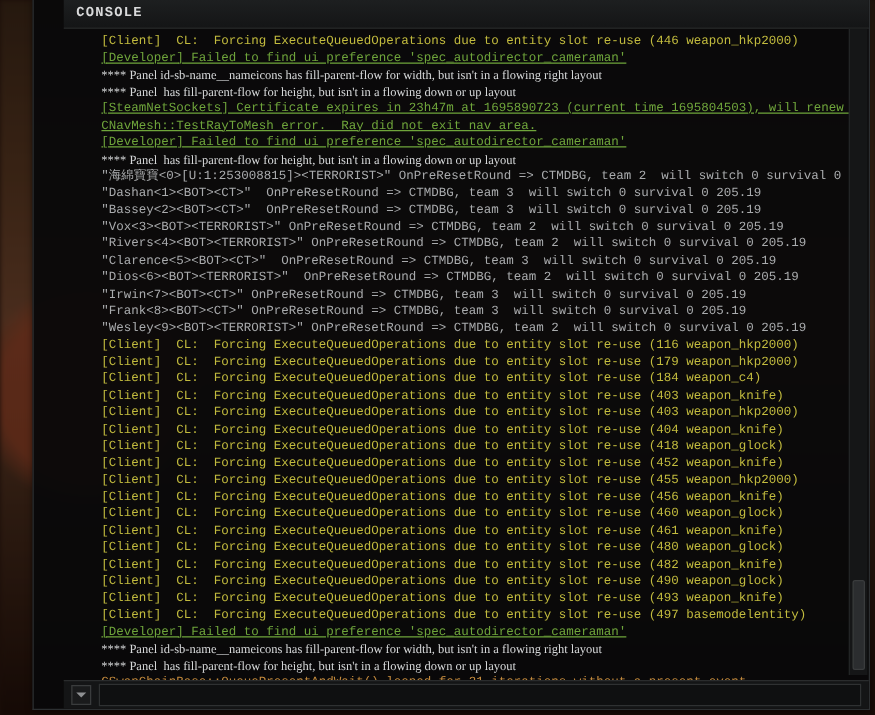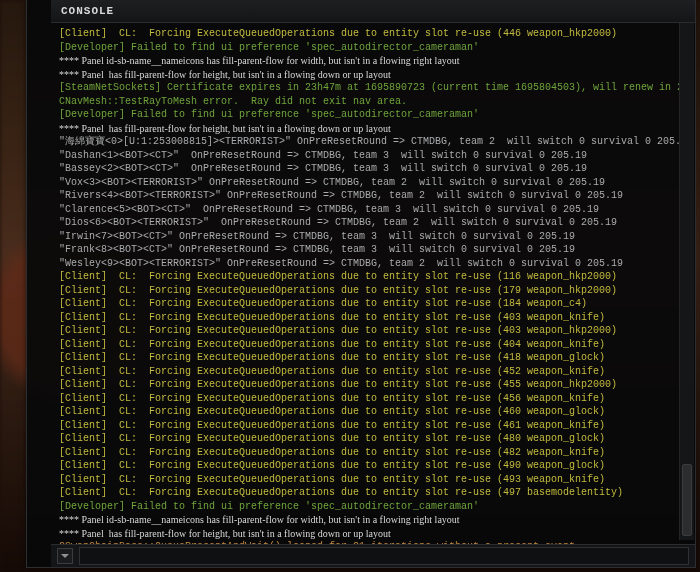--- a/index.html
+++ b/index.html
@@ -19,24 +19,25 @@
   .titlebar{
      height:22px; line-height:22px; padding:0 10px;
      background:linear-gradient(#1d1f20,#141516);
      color:#d9dadb; font-size:11px; font-weight:bold; letter-spacing:1px;
      border-bottom:1px solid #2a2c2d;
   }
   .log{
      flex:1; overflow:hidden; padding:4px 8px 2px 8px;
      font-size:10px; line-height:13.5px; color:#bfc2c4;
      white-space:pre;
+     margin-left:22px;
   }
   .log div{overflow:hidden;text-overflow:clip;}
   .c-yel{color:#c2bb3e;}
-  .c-grn{color:#6fa53b;}
+  .c-grn{color:#6fa53b;text-decoration:underline;}
   .c-wht{color:#d7d9da;font-family:Liberation Serif, serif;}
   .c-gry{color:#a9abad;}
   .c-org{color:#c38a3d;}
   .inputbar{
      display:flex; align-items:center; gap:6px;
      height:22px; padding:0 6px;
      background:#141516; border-top:1px solid #2a2c2d;
   }
   .caret{
      width:14px;height:14px;border:1px solid #3a3c3d;background:#1a1b1c;

